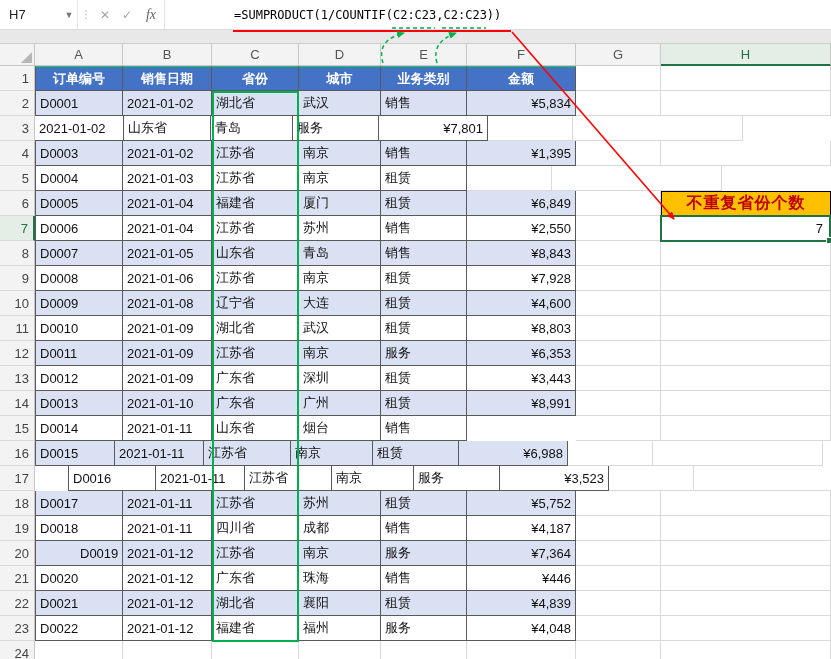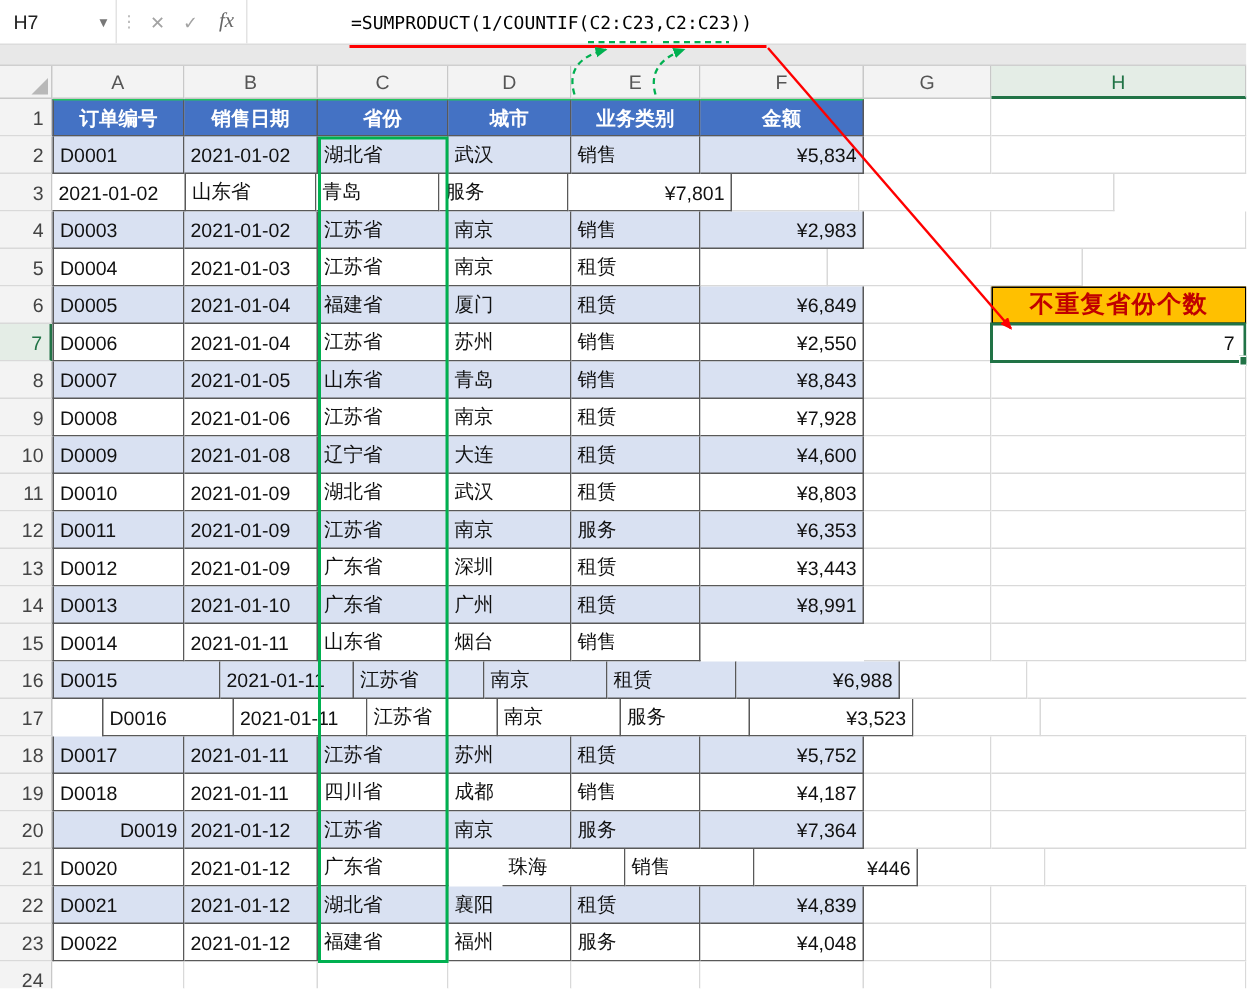--- a/index.html
+++ b/index.html
@@ -130,21 +130,21 @@
         <div class="cell plain" style="width: 85px;"></div>
         <div class="cell plain" style="width: 170px;"></div>
       </div>
       <div class="grid-row">
         <div class="gutter-cell">4</div>
         <div class="cell tcell cA alt" style="width: 88px;">D0003</div>
         <div class="cell tcell alt" style="width: 89px;">2021-01-02</div>
         <div class="cell tcell alt" style="width: 87px;">江苏省</div>
         <div class="cell tcell alt" style="width: 82px;">南京</div>
         <div class="cell tcell alt" style="width: 86px;">销售</div>
-        <div class="cell tcell alt a-right" style="width: 109px;">¥2,983</div>
+        <div class="cell tcell alt a-right" style="width: 109px;">¥1,395</div>
         <div class="cell plain" style="width: 85px;"></div>
         <div class="cell plain" style="width: 170px;"></div>
       </div>
       <div class="grid-row">
         <div class="gutter-cell">5</div>
         <div class="cell tcell cA" style="width: 88px;">D0004</div>
         <div class="cell tcell" style="width: 89px;">2021-01-03</div>
         <div class="cell tcell" style="width: 87px;">江苏省</div>
         <div class="cell tcell" style="width: 82px;">南京</div>
         <div class="cell tcell" style="width: 86px;">租赁</div>
@@ -256,21 +256,21 @@
         <div class="cell tcell" style="width: 89px;">2021-01-11</div>
         <div class="cell tcell" style="width: 87px;">山东省</div>
         <div class="cell tcell" style="width: 82px;">烟台</div>
         <div class="cell tcell" style="width: 86px;">销售</div>
         <div class="cell tcell a-right" style="width: 109px; margin-top: 44px;">¥3,050</div>
         <div class="cell plain" style="width: 85px;"></div>
         <div class="cell plain" style="width: 170px;"></div>
       </div>
       <div class="grid-row">
         <div class="gutter-cell">16</div>
-        <div class="cell tcell cA alt" style="width: 112px;">D0015</div>
+        <div class="cell tcell cA alt" style="width: 80px;">D0015</div>
         <div class="cell tcell alt" style="width: 89px;">2021-01-11</div>
         <div class="cell tcell alt" style="width: 87px;">江苏省</div>
         <div class="cell tcell alt" style="width: 82px;">南京</div>
         <div class="cell tcell alt" style="width: 86px;">租赁</div>
         <div class="cell tcell alt a-right" style="width: 109px;">¥6,988</div>
         <div class="cell plain" style="width: 85px;"></div>
         <div class="cell plain" style="width: 170px;"></div>
       </div>
       <div class="grid-row">
         <div class="gutter-cell">17</div>
@@ -314,21 +314,21 @@
         <div class="cell tcell alt" style="width: 86px;">服务</div>
         <div class="cell tcell alt a-right" style="width: 109px;">¥7,364</div>
         <div class="cell plain" style="width: 85px;"></div>
         <div class="cell plain" style="width: 170px;"></div>
       </div>
       <div class="grid-row">
         <div class="gutter-cell">21</div>
         <div class="cell tcell cA" style="width: 88px;">D0020</div>
         <div class="cell tcell" style="width: 89px;">2021-01-12</div>
         <div class="cell tcell" style="width: 87px;">广东省</div>
-        <div class="cell tcell" style="width: 82px; margin-left: 36px;">珠海</div>
+        <div class="cell tcell" style="width: 82px;">珠海</div>
         <div class="cell tcell" style="width: 86px;">销售</div>
         <div class="cell tcell a-right" style="width: 109px;">¥446</div>
         <div class="cell plain" style="width: 85px;"></div>
         <div class="cell plain" style="width: 170px;"></div>
       </div>
       <div class="grid-row">
         <div class="gutter-cell">22</div>
         <div class="cell tcell cA alt" style="width: 88px;">D0021</div>
         <div class="cell tcell alt" style="width: 89px;">2021-01-12</div>
         <div class="cell tcell alt" style="width: 87px;">湖北省</div>

